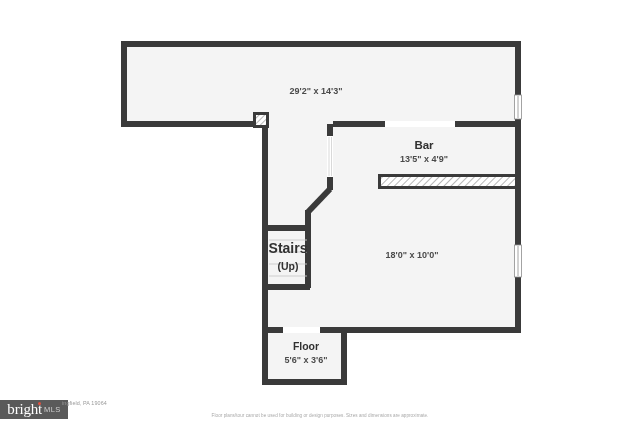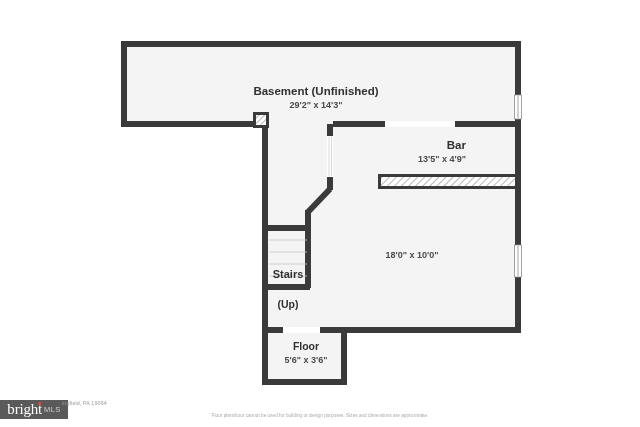--- a/index.html
+++ b/index.html
@@ -42,29 +42,28 @@
   }
   .room-label .rl-dim {
     display: block;
     font-size: 9px;
     font-weight: bold;
     color: #4a4a4a;
     margin-top: 2px;
   }
   .room-label.small .rl-name { font-size: 10.5px; }
   .room-label.stairs .rl-name {
-    font-size: 11px;
-    margin-top: 28px;
+    font-size: 14px;
   }
   .room-label.stairs .rl-sub {
     display: block;
     font-size: 10.5px;
     font-weight: bold;
     color: #313131;
-    margin-top: 16px;
+    margin-top: 2px;
   }
 
   
   #footer-logo {
     position: absolute;
     left: 0;
     top: 400px;
     width: 68px;
     height: 19px;
     background: #5a5a5a;
@@ -229,25 +228,24 @@
 
   <g stroke="#c9c9c9" stroke-width="0.9">
     <line x1="269" y1="240" x2="307" y2="240"></line>
     <line x1="269" y1="252" x2="307" y2="252"></line>
     <line x1="269" y1="264" x2="307" y2="264"></line>
     <line x1="269" y1="276" x2="307" y2="276"></line>
   </g>
 </svg>
 
 <div class="room-label" style="left:316px; top:84px; transform:translateX(-50%);">
-  <span class="rl-name">Basement (Unfinished)</span>
   <span class="rl-dim">29'2" x 14'3"</span>
 </div>
 
-<div class="room-label" style="left:442px; top:138px; transform:translateX(-50%);text-align:right;">
+<div class="room-label" style="left:424px; top:138px; transform:translateX(-50%);">
   <span class="rl-name">Bar</span>
   <span class="rl-dim">13'5" x 4'9"</span>
 </div>
 
 <div class="room-label" style="left:412px; top:248px; transform:translateX(-50%);">
   <span class="rl-dim">18'0" x 10'0"</span>
 </div>
 
 <div class="room-label small" style="left:306px; top:340px; transform:translateX(-50%);">
   <span class="rl-name">Floor</span>

